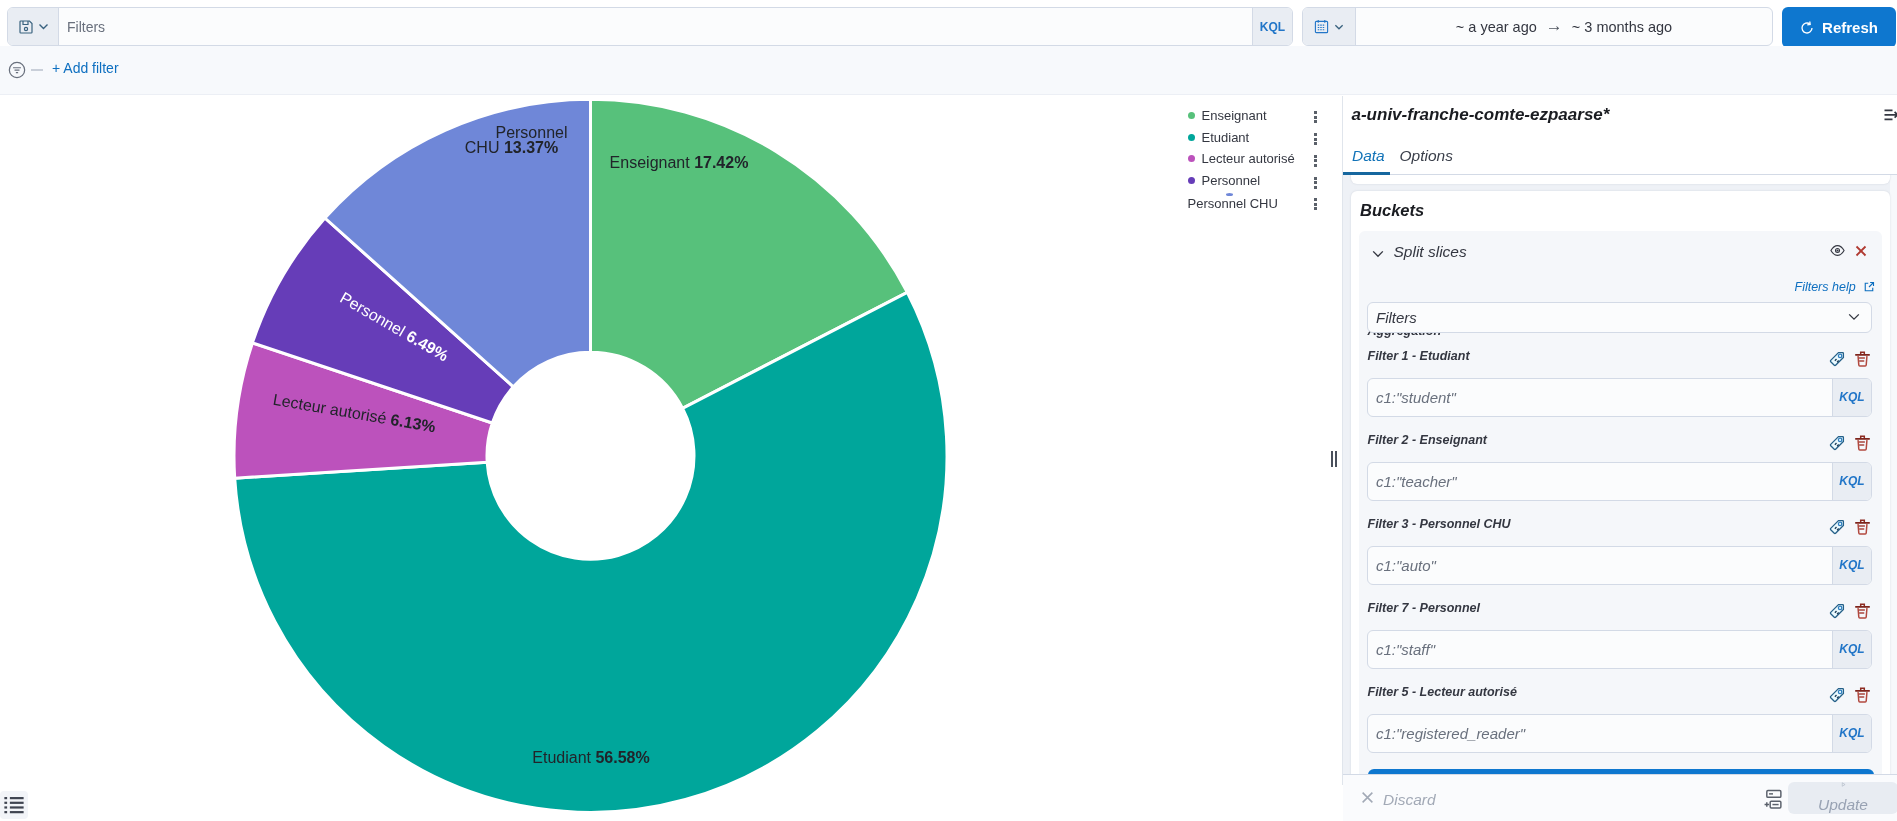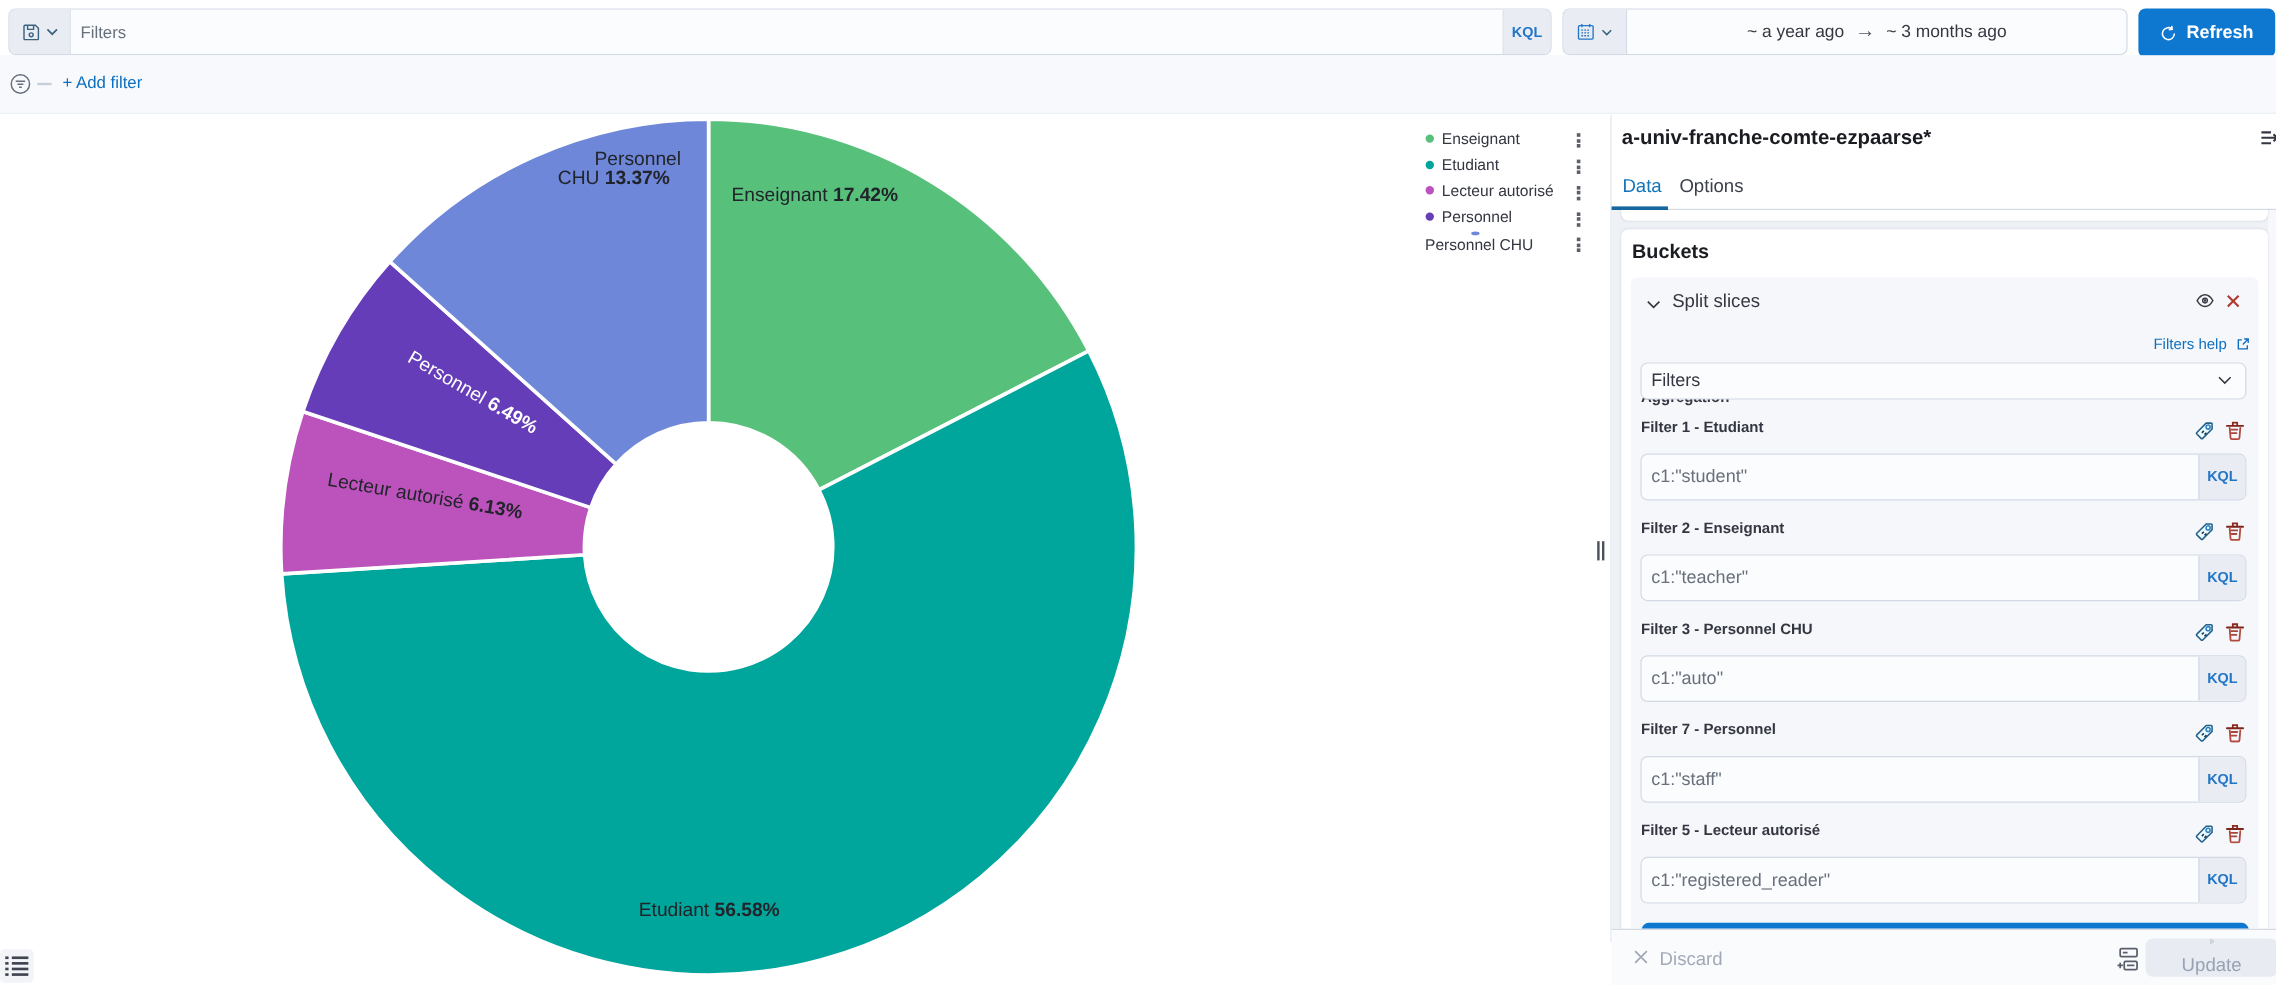--- a/index.html
+++ b/index.html
@@ -37,21 +37,21 @@
 
 #chart { position:absolute; left:0; top:96px; width:1342px; height:725px; background:#fff; }
 .leg-item { position:absolute; left:1187.5px; height:18px; display:flex; align-items:center; }
 .leg-dot { width:7px; height:7px; border-radius:50%; margin-right:7px; }
 .leg-txt { font-size:13px; color:#343741; }
 .kebab { position:absolute; left:1313px; width:5px; }
 .kebab i { display:block; width:3px; height:3px; background:#5a6069; margin:0 auto 1.6px; }
 
 
 #panel { position:absolute; left:1342px; top:96px; width:555px; height:689px;
-  background:#fff; border-left:1px solid #e0e5ec; }
+  background:#fff; border-left:1px solid #e0e5ec;font-style:italic; }
 #ptitle { position:absolute; left:8.5px; top:9px; font-size:17px; font-weight:700; color:#1a1c21; }
 #tab-underline { position:absolute; left:0; top:75.5px; width:47px; height:3px; background:#16679f; }
 .tabt { position:absolute; font-size:15.5px; }
 #scrollarea { position:absolute; left:0; top:78.5px; width:555px; height:599px;
   background:#eef1f6; overflow:hidden; }
 .card { position:absolute; left:8px; width:539px; background:#fff; border-radius:6px;
   box-shadow:0 0 2px rgba(100,110,130,.22); }
 #metrics-card { top:-4px; height:13px; border-radius:0 0 6px 6px; }
 #buckets-card { top:16px; height:620px; }
 #subpanel { position:absolute; left:8px; top:40.5px; width:523px; height:570px;

